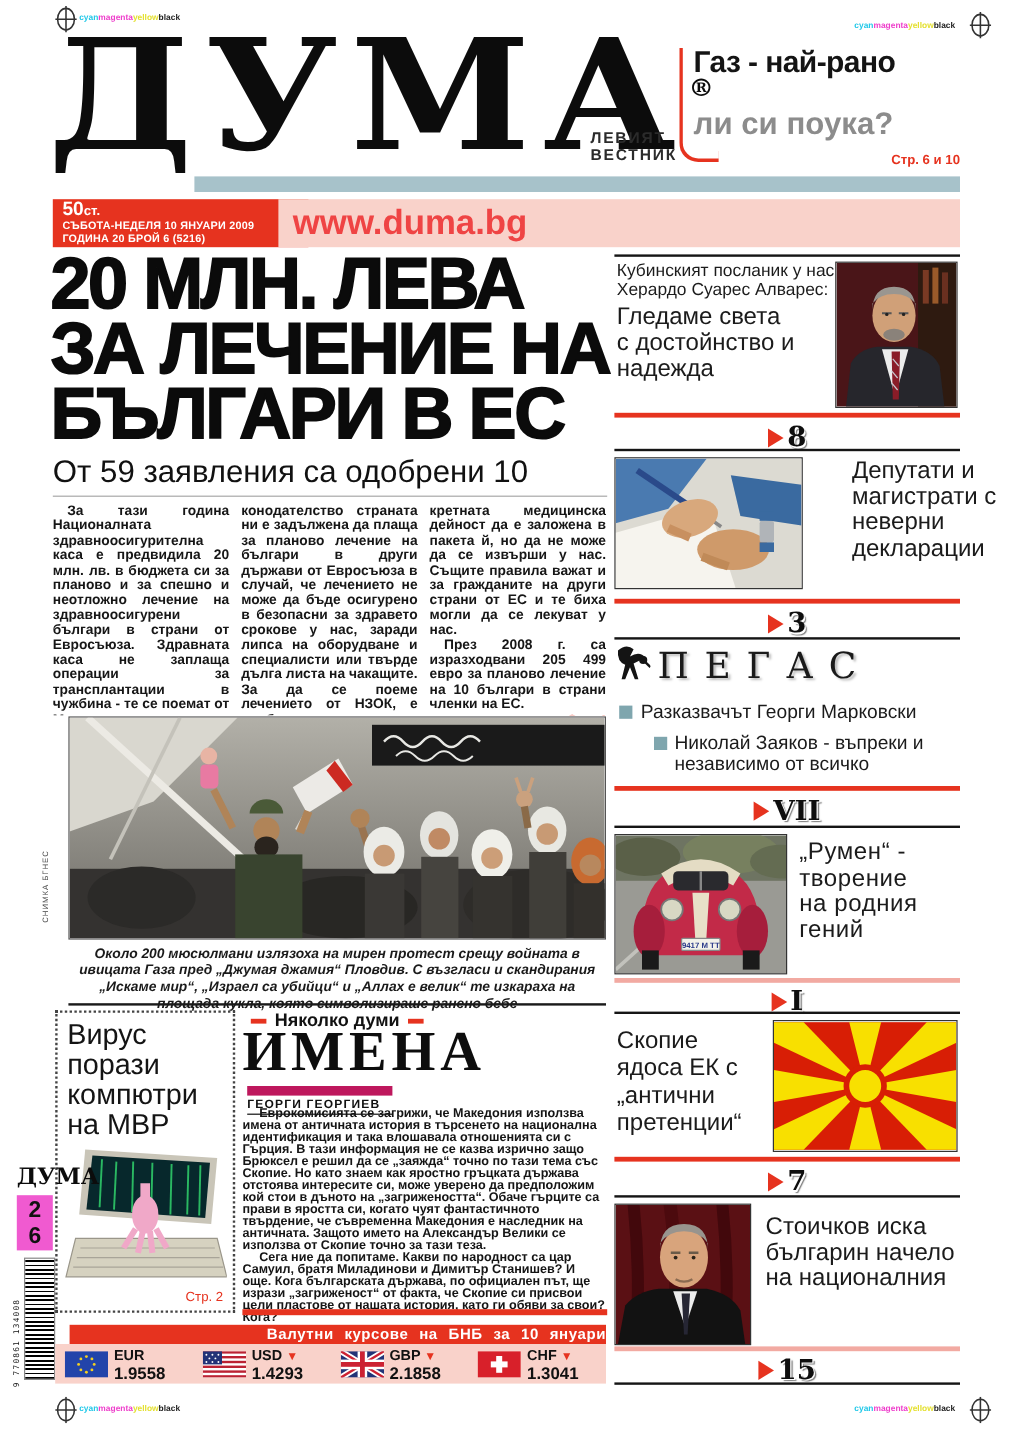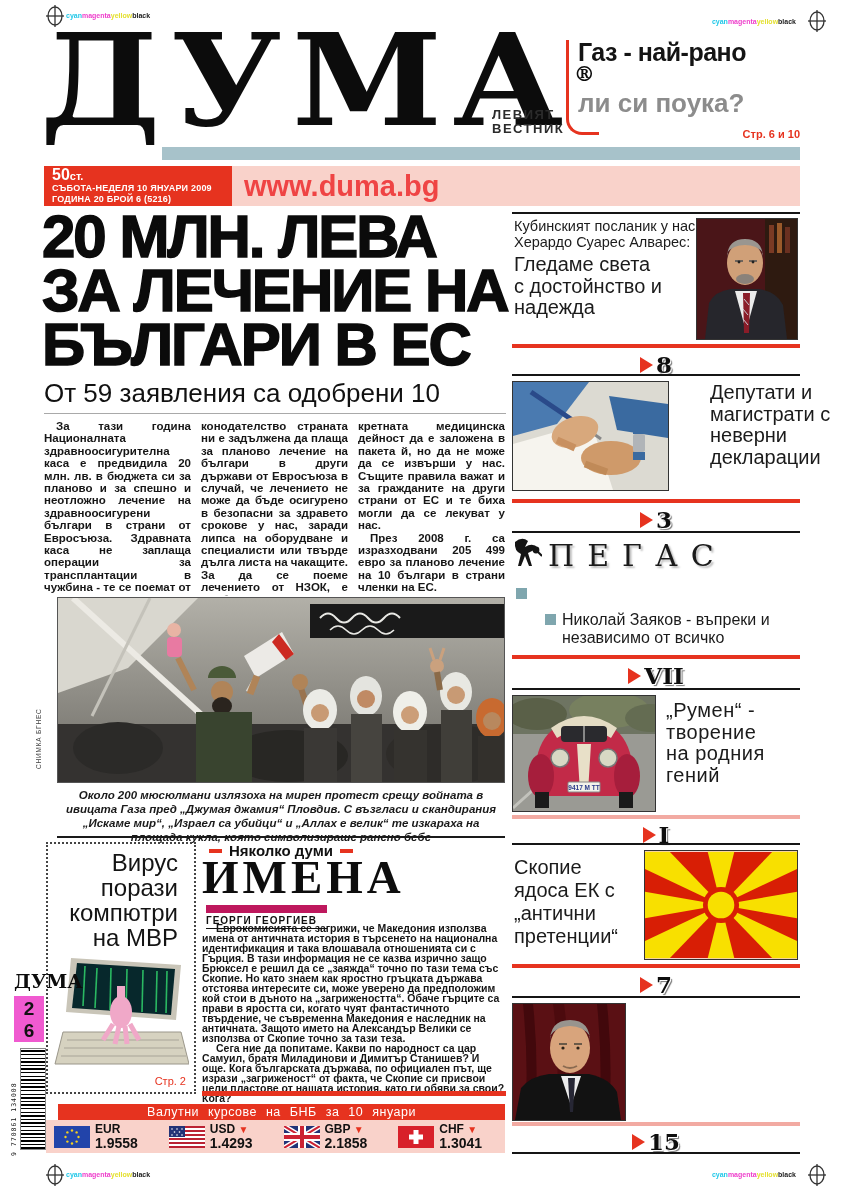--- a/index.html
+++ b/index.html
@@ -48,21 +48,21 @@
 
   
   .photo{position:absolute;left:57px;top:597px;width:448px;height:186px;border:1px solid #555;box-sizing:border-box;overflow:hidden;}
   .credit{position:absolute;left:42px;top:762px;transform:rotate(-90deg);transform-origin:left bottom;
       font-size:6.5px;letter-spacing:0.8px;color:#444;white-space:nowrap;}
   .caption{position:absolute;left:57px;top:788px;width:448px;font-size:11.5px;font-style:italic;font-weight:bold;
       text-align:center;line-height:14px;color:#1a1a1a;}
   .cap-rule{position:absolute;left:57px;top:836px;width:448px;height:2px;background:#1a1a1a;}
 
   
-  .virusbox{position:absolute;left:46px;top:842px;width:150px;height:252px;border:2px dotted #444;box-sizing:border-box;text-align:right;}
+  .virusbox{position:absolute;left:46px;top:842px;width:150px;height:252px;border:2px dotted #444;box-sizing:border-box;}
   .virus-h{position:absolute;left:8px;top:6px;width:122px;font-size:24px;line-height:25px;font-weight:normal;color:#141414;}
   .virus-ref{position:absolute;right:8px;bottom:5px;font-size:11px;font-weight:normal;color:#e6331f;}
   .virus-img{position:absolute;left:5px;top:112px;}
 
   
   .spine-brand{position:absolute;left:14px;top:970px;font-family:"DejaVu Serif",serif;font-weight:900;font-size:19px;color:#0c0c0c;}
   .spine-pg{position:absolute;left:14px;top:996px;width:30px;height:46px;background:#f05ad0;text-align:center;
       font-size:19px;font-weight:900;line-height:22px;color:#111;padding-top:2px;box-sizing:border-box;}
   .barcode{position:absolute;left:20px;top:1048px;width:24px;height:100px;
       background:repeating-linear-gradient(0deg,#000 0 1.5px,#fff 1.5px 3.6px);border:1px solid #888;}
@@ -75,21 +75,21 @@
   .op-title{position:absolute;left:202px;top:854px;font-family:"Liberation Serif",serif;font-weight:bold;
       font-size:47px;letter-spacing:4px;color:#0d0d0d;line-height:1;}
   .op-author{position:absolute;left:206px;top:905px;font-size:10px;font-weight:bold;letter-spacing:1px;
       border-top:8px solid #be185d;border-bottom:1.5px solid #111;padding:2px 10px 2px 0;}
   .op-body{position:absolute;left:202px;top:923px;width:304px;font-size:10.5px;font-weight:bold;line-height:10px;color:#151515;}
   .op-body p{margin:0;text-indent:14px;}
   .op-redbar{position:absolute;left:202px;top:1091px;width:304px;height:5px;background:#e6331f;}
 
   
   .cur-title{position:absolute;left:58px;top:1104px;width:447px;height:16px;background:#e6331f;color:#fff;
-      font-size:12.5px;font-weight:400;letter-spacing:0.5px;word-spacing:5px;text-align:center;line-height:16px;}
+      font-size:12.5px;font-weight:700;letter-spacing:0.5px;word-spacing:5px;text-align:right;line-height:16px;}
   .cur-row{position:absolute;left:46px;top:1120px;width:459px;height:33px;background:#f9d2ca;display:flex;align-items:center;}
   .cur-cell{display:flex;align-items:center;width:115px;padding-left:8px;box-sizing:border-box;}
   .cur-text{margin-left:5px;}
   .cur-code{font-size:12px;font-weight:700;line-height:12px;color:#111;}
   .cur-down{color:#e6331f;font-size:10px;}
   .cur-val{font-size:14px;font-weight:900;line-height:14px;color:#111;}
 
   
   .sb-rule{position:absolute;left:512px;width:288px;height:2px;background:#151515;}
   .sb-red{position:absolute;left:512px;width:288px;height:4px;background:#e6331f;}
@@ -429,20 +429,21 @@
 
   <div class="sb-rule" style="top:531px;"></div>
 
   <svg class="abs" style="left:512px;top:536px;" width="30" height="36" viewBox="0 0 30 36">
     <path d="M3,6 Q10,0 16,5 L13,11 Q21,6 26,12 L16,17 L20,30 L17,30 L13,20 L9,30 L6,30 L9,18 Q2,15 3,6 Z" fill="#141414"></path>
     <circle cx="24" cy="14" r="3.4" fill="#141414"></circle>
     <line x1="26" y1="16" x2="30" y2="20" stroke="#141414" stroke-width="2"></line>
   </svg>
   <div class="pegas-name">ПЕГАС</div>
   <div class="bullet-sq" style="left:516px;top:588px;"></div>
+  <div class="bullet-tx" style="left:534px;top:585px;">Разказвачът Георги Марковски</div>
   <div class="bullet-sq" style="left:545px;top:614px;"></div>
   <div class="bullet-tx" style="left:562px;top:611px;width:228px;">Николай Заяков - въпреки и независимо от всичко</div>
   <div class="sb-red" style="top:655px;"></div>
   <div class="sb-mark" style="top:662px;"><span class="tri"></span><span class="pgnum">VII</span></div>
 
   <div class="sb-rule" style="top:688px;"></div>
 
   <div class="sb-photo" style="left:512px;top:695px;width:142px;height:115px;">
     <svg width="142" height="115" viewBox="0 0 142 115">
       <rect width="142" height="42" fill="#6e7462"></rect>
@@ -506,18 +507,19 @@
       <polygon points="55,74 62,74 60,108 57,108" fill="#262634"></polygon>
       <ellipse cx="57" cy="44" rx="20" ry="25" fill="#d8a47c"></ellipse>
       <path d="M37,40 Q36,16 57,16 Q78,16 77,40 L77,32 Q70,22 57,22 Q44,22 37,32 Z" fill="#98948e"></path>
       <line x1="46" y1="40" x2="54" y2="40" stroke="#6a5a48" stroke-width="2"></line>
       <line x1="61" y1="40" x2="69" y2="40" stroke="#6a5a48" stroke-width="2"></line>
       <circle cx="50" cy="44" r="1.6" fill="#2a2218"></circle>
         <circle cx="65" cy="44" r="1.6" fill="#2a2218"></circle>
       <path d="M50,62 Q57,66 64,62" stroke="#8a6a50" stroke-width="2" fill="none"></path>
     </svg>
   </div>
+  <div class="sb-title" style="left:638px;top:1012px;width:162px;">Стоичков иска българин начело на националния</div>
   <div class="sb-pink" style="top:1122px;"></div>
   <div class="sb-mark" style="top:1128px;"><span class="tri"></span><span class="pgnum">15</span></div>
 
   <div class="sb-rule" style="top:1152px;"></div>
 
 </div>
 
 </body></html>

